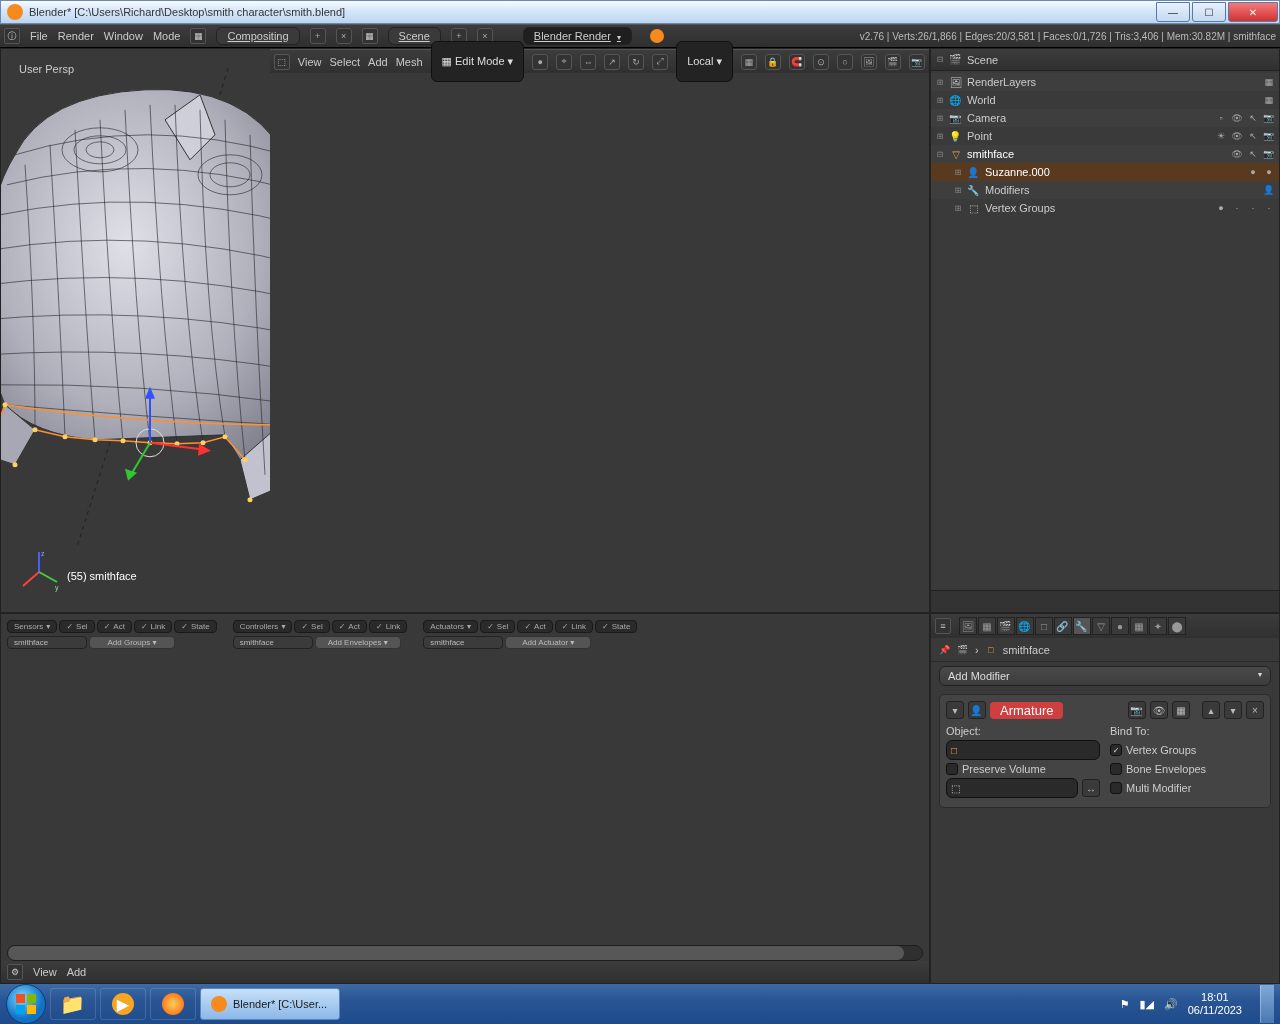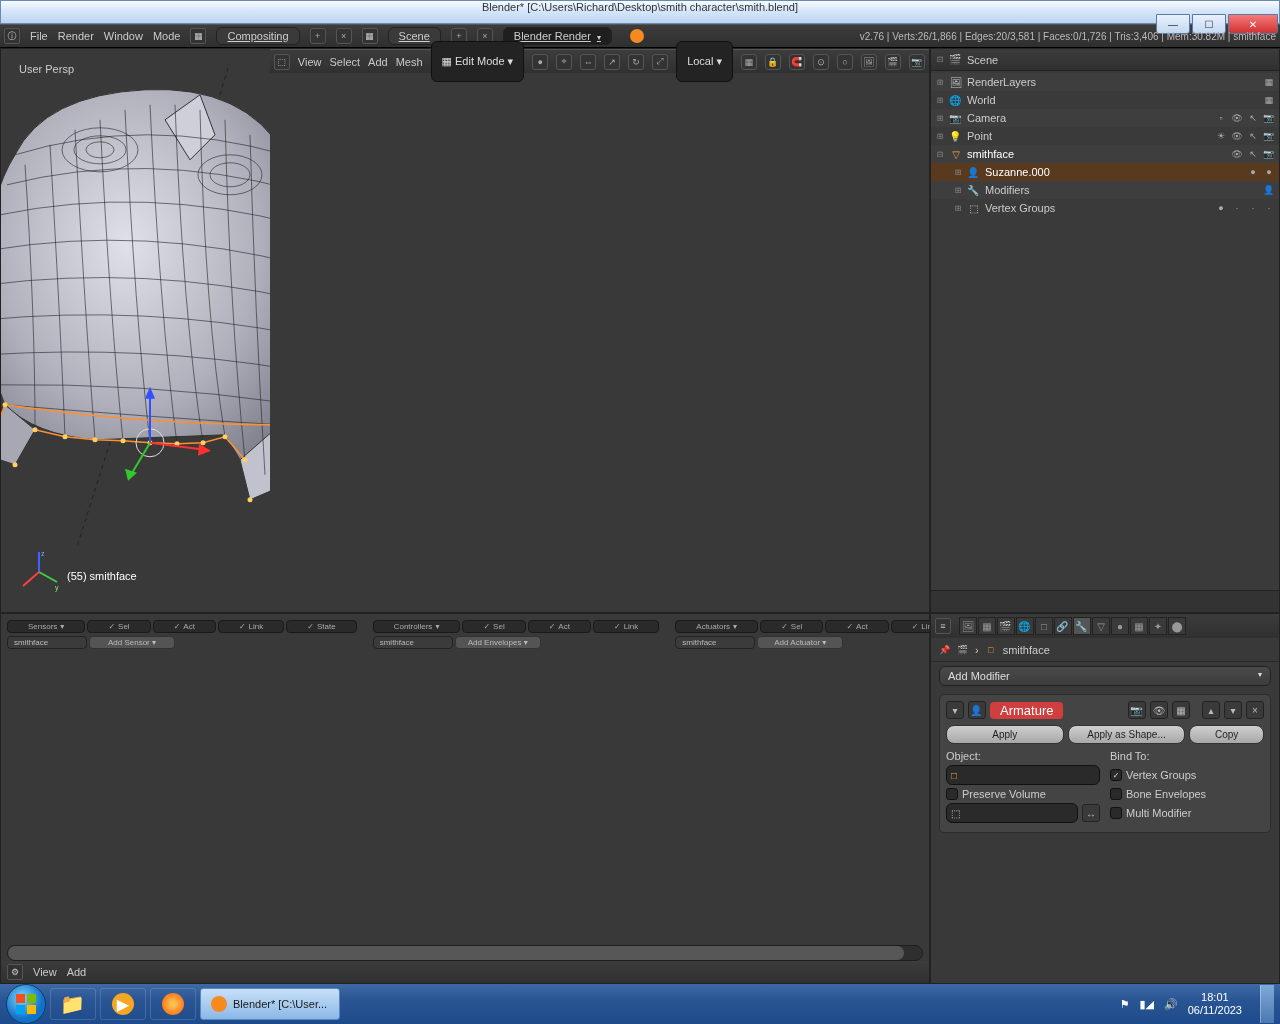--- a/index.html
+++ b/index.html
@@ -1,30 +1,30 @@
 <!DOCTYPE html>
 <html><head>
 <meta charset="utf-8">
 <style>
 * { margin: 0; padding: 0; box-sizing: border-box; font-family: "Segoe UI", Arial, sans-serif; }
 body { width: 1280px; height: 1024px; background: #393939; overflow: hidden; position: relative; }
 
 
-.titlebar { height: 24px; background: linear-gradient(180deg,#f7fbff 0%, #d8e8fb 40%, #bcd5f0 100%); border: 1px solid #6b89ab; display: flex; align-items: center; font-size: 11px; color: #333; flex-direction: column;}
+.titlebar { height: 24px; background: linear-gradient(180deg,#f7fbff 0%, #d8e8fb 40%, #bcd5f0 100%); border: 1px solid #6b89ab; display: flex; align-items: center; font-size: 11px; color: #333;}
 .titlebar .blicon { width:16px; height:16px; background:#f78a1e; border-radius:50%; margin: 0 6px; display:inline-block;}
 .winbtns { margin-left: auto; display:flex; height:100%;}
 .winbtn { width:34px; height:20px; margin:1px 1px; border:1px solid #5a7aa3; background:linear-gradient(180deg,#e8f1fc,#c4d9f2); display:flex; align-items:center; justify-content:center; font-size:10px; border-radius:0 0 3px 3px; cursor:pointer;}
 .winbtn.close { background:linear-gradient(180deg,#f57a7a,#d13131); color:#fff; width:50px;}
 
 
 .blheader { height:24px; background:linear-gradient(180deg,#3c3c3c,#2f2f2f); border-top:1px solid #555; border-bottom:1px solid #000; display:flex; align-items:center; font-size:11px; color:#cacaca; gap:10px; padding:0 4px;}
 .bicon { width:16px;height:16px;background:#333;border:1px solid #555;border-radius:2px;display:inline-flex;align-items:center;justify-content:center;font-size:9px;}
 .menuitm { cursor:pointer; }
 .dropdown { background:#3a3a3a; border:1px solid #222; border-radius:6px; padding:2px 10px; color:#ccc; display:flex; align-items:flex-end; gap:6px; height:18px;text-decoration:underline; }
-.dropdown.black { background:#1f1f1f; }
+.dropdown.black { background:#1f1f1f;margin-left:20px; }
 .hbtn { width:16px;height:16px;background:#333;border:1px solid #555;border-radius:3px;display:inline-flex;align-items:center;justify-content:center;font-size:9px;color:#aaa;cursor:pointer;}
 .stats { margin-left:auto; white-space:nowrap; color:#bababa; font-size:10px; }
 
 
 .mainarea { position:absolute; top:48px; bottom:40px; left:0; right:0; display:grid; grid-template-columns: 930px 1fr; grid-template-rows: 565px 1fr; }
 
 
 .viewport { grid-column:1; grid-row:1; background:#393939; position:relative; border:1px solid #222; display:flex; }
 .view3d { flex:1; position:relative; overflow:hidden; }
 .view3d .usert { position:absolute; top:14px; left:18px; color:#ccc; font-size:11px; }
@@ -45,21 +45,21 @@
 .oicon { width:14px; height:14px; display:inline-flex; align-items:center; justify-content:center; font-size:10px; }
 .spacer { flex:1; }
 .tinyicon { width:12px;height:12px; display:inline-flex; align-items:center; justify-content:center; font-size:9px; color:#aaa;}
 .outliner-footer { height:22px; background:#333; border-top:1px solid #222;}
 
 
 .logic { grid-column:1; grid-row:2; background:#393939; border:1px solid #222; display:flex; flex-direction:column; font-size:9px; color:#bbb;}
 .logic-body { flex:1; padding:6px; display:flex; gap:16px; }
 .lblock { display:flex; flex-direction:column; gap:3px; }
 .lrow { display:flex; gap:2px; align-items:center;}
-.lchip { background:#2a2a2a; border:1px solid #1a1a1a; border-radius:4px; padding:1px 20px; font-size:8px; color:#aaa; display:flex; align-items:center; gap:3px;}
+.lchip { background:#2a2a2a; border:1px solid #1a1a1a; border-radius:4px; padding:1px 6px; font-size:8px; color:#aaa; display:flex; align-items:center; gap:3px;}
 .llong { background:#3b3b3b; border:1px solid #222; border-radius:4px; padding:1px 6px; font-size:8px; width:80px;}
 .lbtn { background:#545454; border:1px solid #333; border-radius:4px; padding:1px 6px; font-size:8px; width:86px; text-align:center;}
 .logic-footer { height:22px; background:linear-gradient(180deg,#3c3c3c,#303030); display:flex; align-items:center; gap:10px; padding:0 6px; font-size:11px; color:#cacaca;}
 .logic-scroll { height:16px; margin:4px 6px 0 6px; background:#2f2f2f; border:1px solid #1e1e1e; border-radius:8px;}
 .logic-scroll .thumb { height:100%; width:98%; background:#575757; border-radius:8px;}
 
 
 .properties { grid-column:2; grid-row:2; background:#393939; border:1px solid #222; display:flex; flex-direction:column; font-size:11px; color:#ccc;}
 .prop-tabs { height:24px; background:linear-gradient(180deg,#3c3c3c,#303030); display:flex; align-items:center; padding:0 4px; gap:1px;}
 .ptab { width:18px; height:18px; background:#3a3a3a; border:1px solid #222; display:inline-flex; align-items:center; justify-content:center; font-size:10px; color:#999;}
@@ -337,21 +337,21 @@
       <div class="lblock">
         <div class="lrow">
             <span class="lchip"><span>Sensors</span> ▾</span>
             <span class="lchip">✓ <span>Sel</span></span>
             <span class="lchip">✓ <span>Act</span></span>
             <span class="lchip">✓ <span>Link</span></span>
             <span class="lchip">✓ <span>State</span></span>
           </div>
         <div class="lrow">
             <span class="llong">smithface</span>
-            <span class="lbtn"><span>Add Sensor</span> ▾</span>
+            <span class="lbtn"><span>Add Groups</span> ▾</span>
           </div>
       </div>
       <div class="lblock">
         <div class="lrow">
             <span class="lchip"><span>Controllers</span> ▾</span>
             <span class="lchip">✓ <span>Sel</span></span>
             <span class="lchip">✓ <span>Act</span></span>
             <span class="lchip">✓ <span>Link</span></span>
           </div>
         <div class="lrow">
@@ -416,25 +416,20 @@
           <span class="armlbl">Armature</span>
           <span class="spacer"></span>
           <span class="sqbtn">📷</span>
           <span class="sqbtn">👁</span>
           <span class="sqbtn">▦</span>
           <span style="width:4px"></span>
           <span class="sqbtn">▴</span>
           <span class="sqbtn">▾</span>
           <span class="sqbtn">×</span>
         </div>
-        <div class="pillrow">
-          <div class="pill">Apply</div>
-          <div class="pill">Apply as Shape...</div>
-          <div class="pill" style="flex:0.6">Copy</div>
-        </div>
         <div class="prow">
           <div class="half">
               <span>Object:</span>
             </div>
           <div class="half">
               <span>Bind To:</span>
             </div>
         </div>
         <div class="prow">
           <div class="half">

